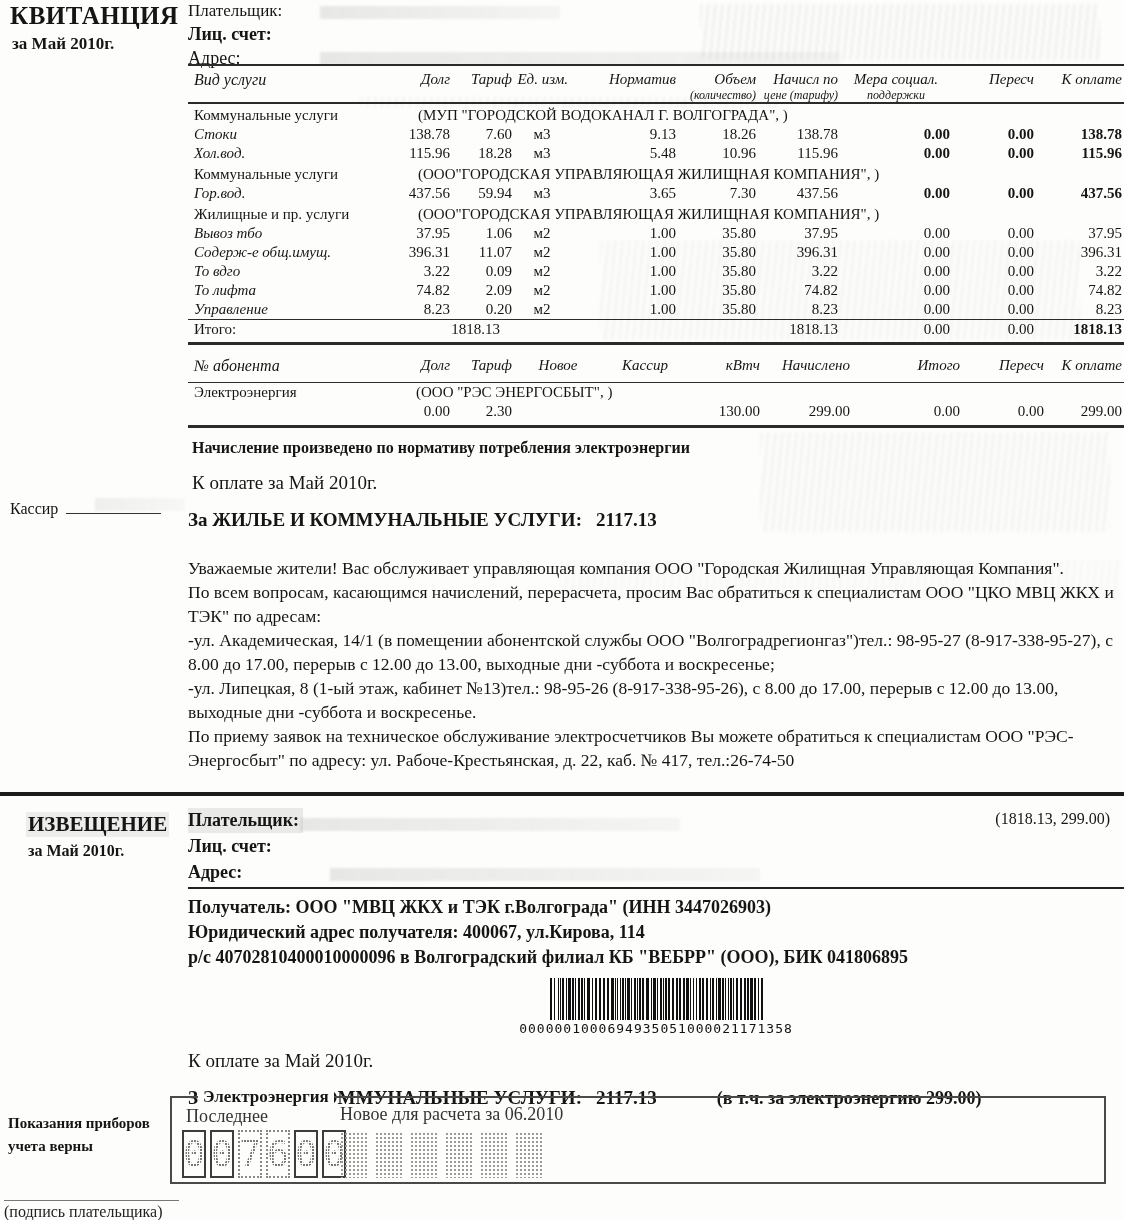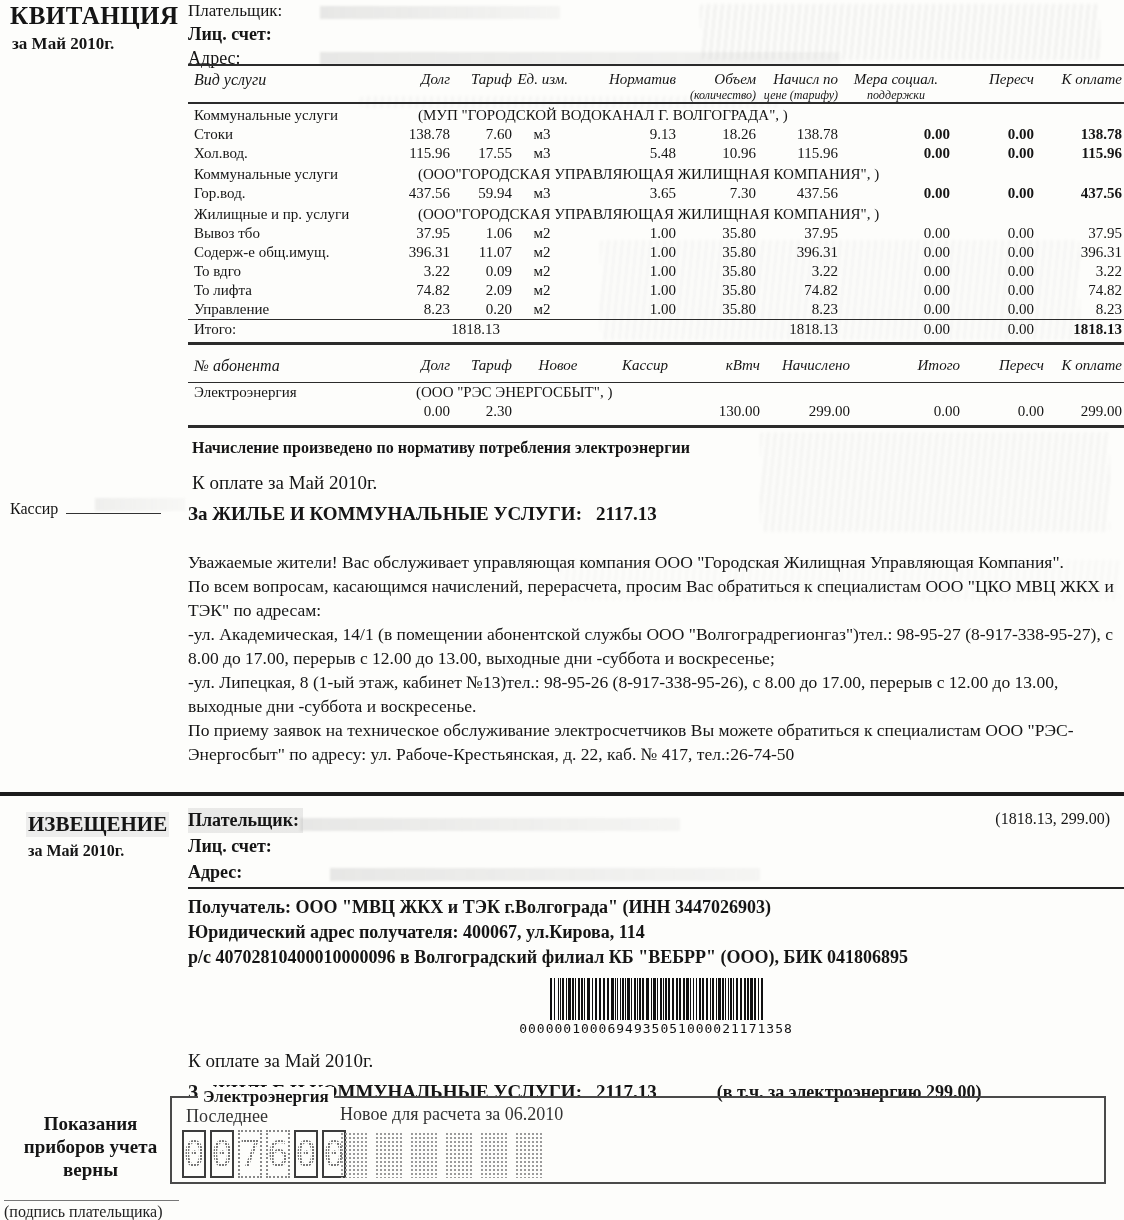--- a/index.html
+++ b/index.html
@@ -24,36 +24,36 @@
   .num { text-align:right; }
   .ctr { text-align:center; }
   .svc { text-align:left; padding-left:6px; }
   thead th { font-style:italic; text-align:right; vertical-align:top; padding-top:4px; }
   thead th.svc { text-align:left; font-size:16px; }
   thead .sub { display:block; font-size:12px; line-height:12px; font-style:italic; }
   #main-table { border-top:2px solid #2b2b2b; }
   #main-table thead tr { border-bottom:2px solid #2b2b2b; height:38px; }
   tr.group-row td { padding-top:2px; }
   tr.group-row .provider { padding-left:30px; white-space:nowrap; }
-  tr.svc-row td.svc, tr.svc-row td.svc-name { }
+  tr.svc-row td.svc, tr.svc-row td.svc-name { font-style:italic; }
   tr.svc-row.strong td.b { font-weight:bold; }
   tr.total-row { border-top:1.5px solid #2b2b2b; border-bottom:3px solid #2b2b2b; height:24px; }
   tr.total-row td { padding-bottom:3px; }
   tr.total-row .grand { font-weight:bold; }
   
   #elec-table { margin-top:7px; }
   #elec-table .section-name { font-size:15px; }
   #elec-table .provider { padding-left:28px; }
   #elec-table thead tr { border-bottom:1.5px solid #2b2b2b; height:30px; }
   #elec-table tbody tr.vals { height:24px; border-bottom:3px solid #2b2b2b; }
   #elec-table tbody tr.vals td { padding-bottom:4px; }
   
   .bold-note { margin-top:11px; padding-left:4px; font-size:16px; font-weight:bold;font-family:Liberation Serif, serif; }
   .pay-for { margin-top:15px; padding-left:4px; font-size:19px; }
-  .grand-line { margin-top:9px; font-size:19px; font-weight:bold; }
+  .grand-line { margin-top:15px; font-size:19px; font-weight:bold; }
   .grand-line .amt { margin-left:14px; }
   .grand-line .incl { font-weight:bold; margin-left:60px; font-size:18px; }
   .cashier { position:absolute; left:10px; top:500px; font-size:16px; }
   .cashier .sig-line { display:inline-block; width:95px; border-bottom:1.5px solid #333; height:14px; margin-left:8px; }
   .info { margin-top:25px; width:945px; font-size:17.5px; line-height:24px; }
   .info p { margin:0; }
   
   .separator { position:absolute; left:0; top:792px; width:1124px; height:4px; background:#1c1c1c; }
   
   .notice-title { position:absolute; left:26px; top:812px; font-size:21px; font-weight:bold; background:rgba(190,190,190,.25); padding:0 2px; }
@@ -78,21 +78,21 @@
   .meter-cell { position:relative; width:24px; height:48px; border:2.5px solid #3c3c3c; display:flex; align-items:center; justify-content:center; }
   .meter-cell .dig { font-family:"DejaVu Sans Mono", monospace; font-size:36px; color:#777; line-height:1; }
   .meter-cell::after { content:""; position:absolute; inset:0;
      background-image:repeating-linear-gradient(0deg,#fdfdfb 0 1px, transparent 1px 3px),
                       repeating-linear-gradient(90deg,#fdfdfb 0 1px, transparent 1px 3px); }
   .meter-cell.alt { border-style:dotted; border-width:2px; border-color:#888; }
   .meter-new-digits { position:absolute; left:168px; top:34px; display:flex; gap:7px; }
   .meter-cell.new { border:none; width:28px; height:46px;
      background-image:radial-gradient(#9a9a9a .9px, transparent 1px); background-size:4px 4px; }
   .meter-cell.new::after { content:none; }
-  .readings-note { position:absolute; left:8px; top:1112px; width:165px; font-size:19px; font-weight:bold; line-height:23px;text-align:center; }
+  .readings-note { position:absolute; left:8px; top:1112px; width:165px; font-size:15px; font-weight:bold; line-height:23px; }
   .signature { position:absolute; left:4px; top:1200px; width:185px; }
   .signature .line { border-top:1.5px solid #777; width:175px; }
   .signature .cap { font-size:16px; color:#222; margin-top:2px; }
   
   .smudge { position:absolute; pointer-events:none; border-radius:4px; opacity:.45; filter:blur(1.6px);
     background:repeating-linear-gradient(96deg, rgba(125,125,125,.22) 0 3px, rgba(125,125,125,0) 3px 7px); }
   .redact { position:absolute; pointer-events:none; height:13px; filter:blur(1px); opacity:.6;
     background:linear-gradient(90deg, rgba(150,150,150,.35), rgba(175,175,175,.18)); }
 </style>
 </head>
@@ -162,21 +162,21 @@
             <td class="num">9.13</td>
             <td class="num">18.26</td>
             <td class="num">138.78</td>
             <td class="num b">0.00</td>
             <td class="num b">0.00</td>
             <td class="num b">138.78</td>
           </tr>
           <tr class="svc-row strong">
             <td class="svc">Хол.вод.</td>
             <td class="num">115.96</td>
-            <td class="num">17.55</td>
+            <td class="num">18.28</td>
             <td class="ctr">м3</td>
             <td class="num">5.48</td>
             <td class="num">10.96</td>
             <td class="num">115.96</td>
             <td class="num b">0.00</td>
             <td class="num b">0.00</td>
             <td class="num b">115.96</td>
           </tr>
           <tr class="group-row">
             <td class="svc">Коммунальные услуги</td>

